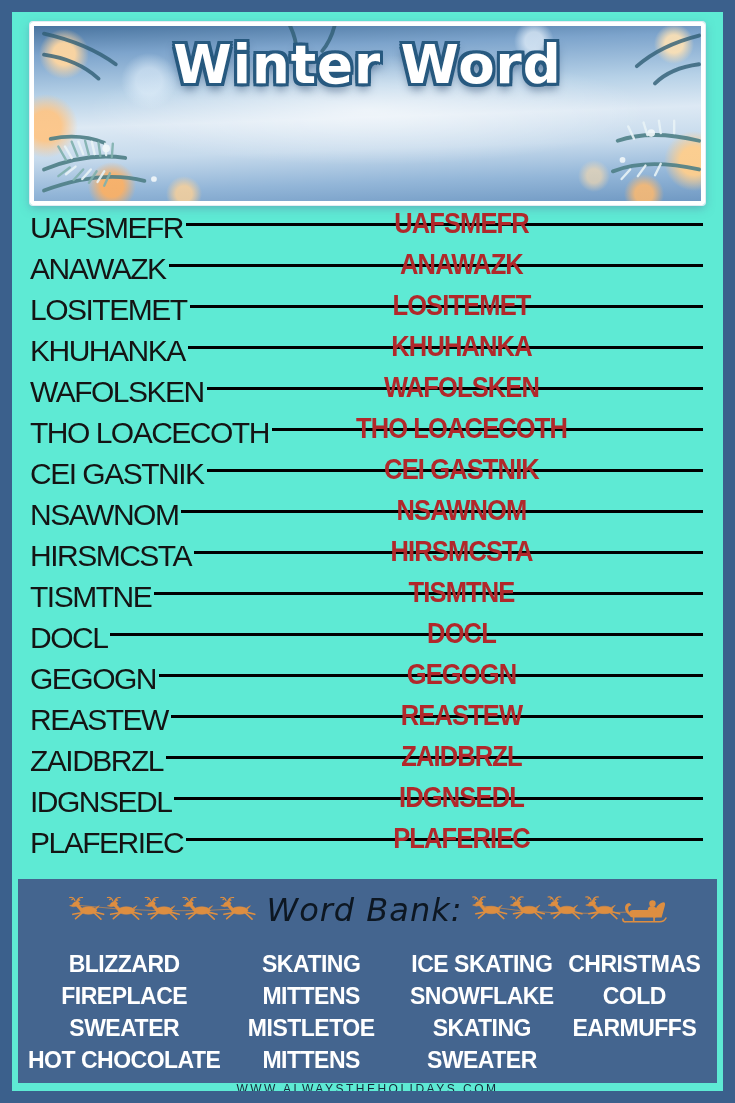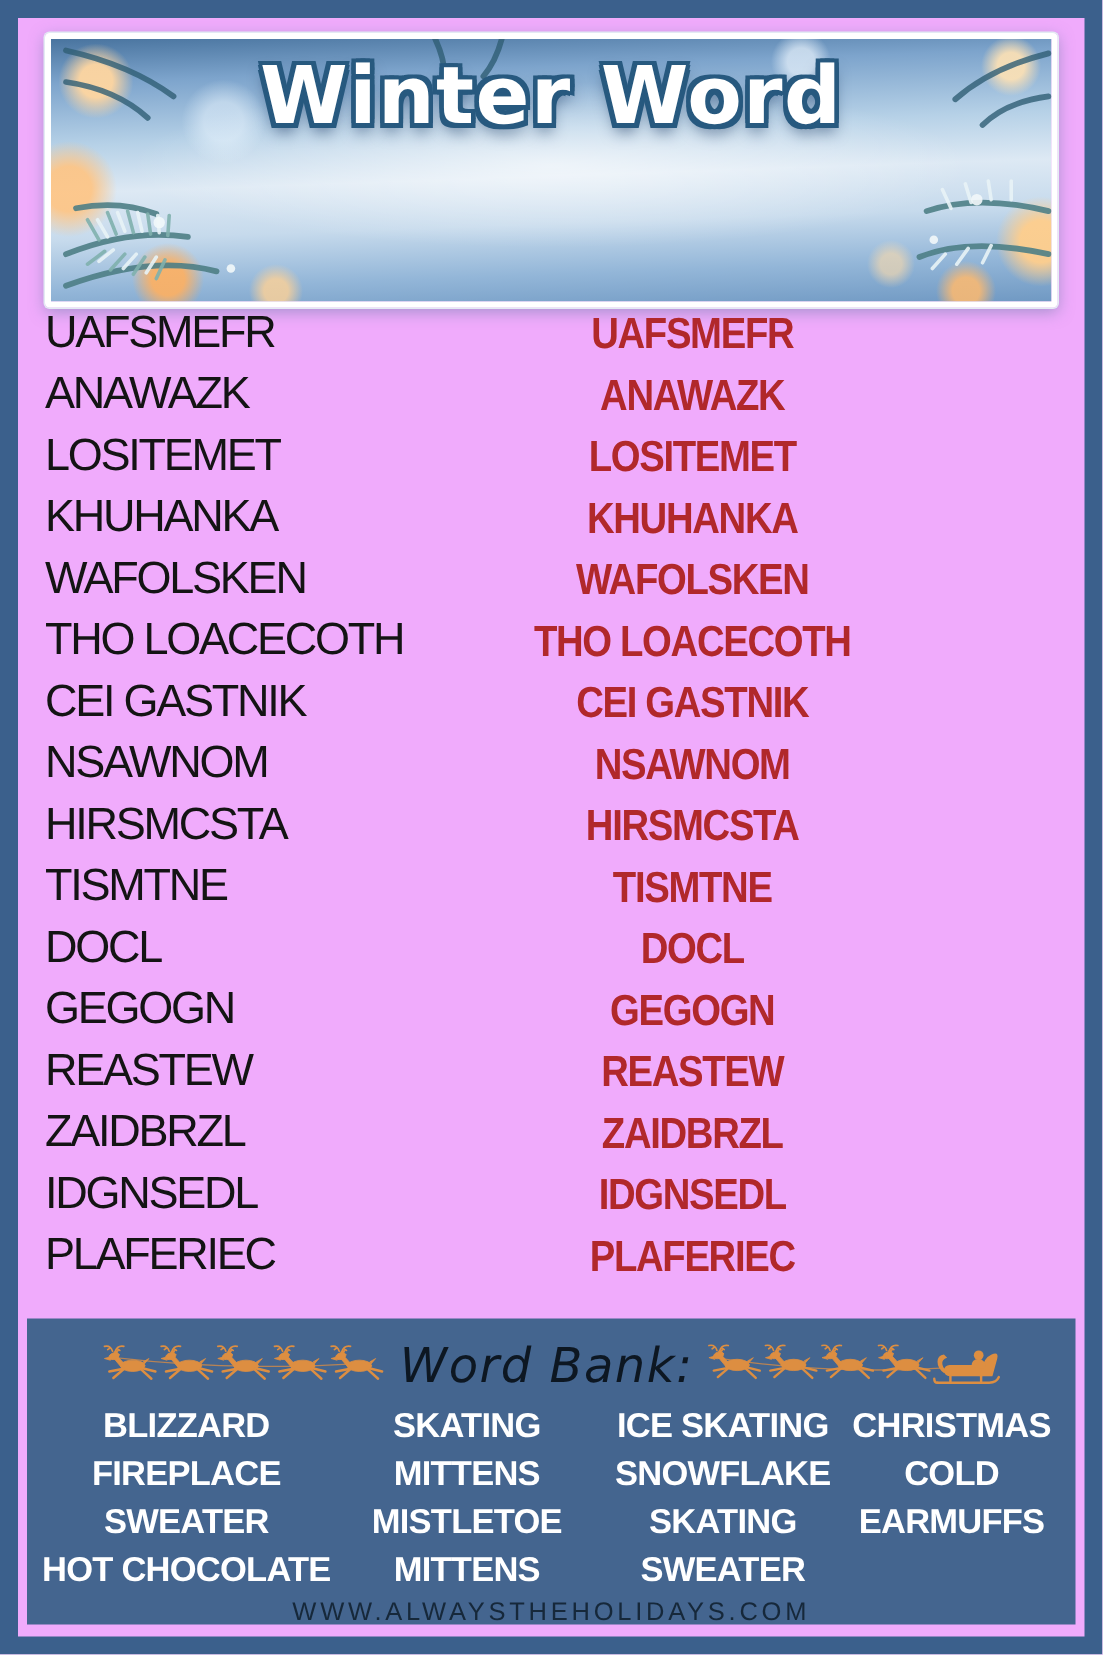--- a/index.html
+++ b/index.html
@@ -1,18 +1,18 @@
 <!DOCTYPE html>
 <html><head>
 <meta charset="utf-8">
 <style>
   html,body{margin:0;padding:0;background:#ffffff;}
   .page{
     width:735px;height:1103px;box-sizing:border-box;position:relative;
-    background:#f0abfc;border:12px solid #3b608c;overflow:hidden;
+    background:#5eead4;border:12px solid #3b608c;overflow:hidden;
     font-family:"Liberation Sans",sans-serif;
   }
   
   .banner{
     position:relative;margin:10px 18px 0;height:175px;
     border:4px solid #ffffff;border-radius:3px;
     box-shadow:0 0 0 1px #e3ebf3,0 3px 10px rgba(90,120,160,.5);
     overflow:hidden;
     background:
       radial-gradient(circle at 30px 28px, rgba(255,214,160,.95) 0 11px, rgba(255,214,160,0) 25px),
@@ -33,46 +33,46 @@
     position:absolute;left:0;right:0;top:8px;text-align:center;z-index:2;
     font-family:"DejaVu Sans",sans-serif;font-weight:bold;
     font-size:53px;line-height:62px;color:#ffffff;letter-spacing:1px;
     text-shadow:
       -3px -3px 0 #27597f, 3px -3px 0 #27597f, -3px 3px 0 #27597f, 3px 3px 0 #27597f,
       -3px 0 0 #27597f, 3px 0 0 #27597f, 0 -3px 0 #27597f, 0 3px 0 #27597f,
       0 6px 10px rgba(20,50,90,.55);
   }
   
   .rows{margin:2px 20px 0 18px;}
-  .row{position:relative;display:flex;align-items:flex-start;height:41px;flex-direction:column;}
+  .row{position:relative;display:flex;align-items:center;height:41px;}
   .sw{font-size:30px;line-height:1;letter-spacing:-1.5px;color:#141414;white-space:pre;}
   .bl{flex:1;border-bottom:3px solid #000;margin:0 0 6px 3px;}
   .ans{
     position:absolute;left:190px;right:0;bottom:10px;text-align:center;
     font-size:29px;line-height:1;font-weight:bold;letter-spacing:-1px;
     color:#b1282b;transform:scaleX(.88);white-space:pre;
   }
   
   .bank{
     margin:16px 6px 0;height:204px;box-sizing:border-box;
     background:#44658f;padding:8px 10px 0;
   }
   .bank-head{display:flex;align-items:center;justify-content:center;gap:8px;height:46px;}
   .bank-title{
     font-family:"DejaVu Sans",sans-serif;font-size:32px;color:#0d1722;
     letter-spacing:1px;white-space:nowrap;font-style:italic;
   }
   .deer-svg{display:block;flex:0 0 auto;}
-  .bank-grid{display:grid;grid-template-columns:1.05fr 1.25fr 1.1fr 1fr;row-gap:2px;margin-top:2px;}
+  .bank-grid{display:grid;grid-template-columns:1.05fr 1.25fr 1.1fr 1fr;row-gap:2px;margin-top:16px;}
   .bank-word{
     text-align:center;color:#ffffff;font-weight:bold;font-size:23px;
     line-height:30px;letter-spacing:-0.5px;white-space:nowrap;
   }
   .site-url{
-    text-align:center;color:#16283a;font-size:17px;letter-spacing:2.5px;
+    text-align:center;color:#16283a;font-size:12px;letter-spacing:2.5px;
     margin-top:4px;line-height:20px;
   }
 </style>
 </head>
 <body>
 
 <svg width="0" height="0" style="position:absolute" aria-hidden="true">
   <defs>
     <symbol id="deer" viewBox="0 0 72 50">
       <g fill="#dd8e41" stroke="#dd8e41" stroke-linecap="round">

